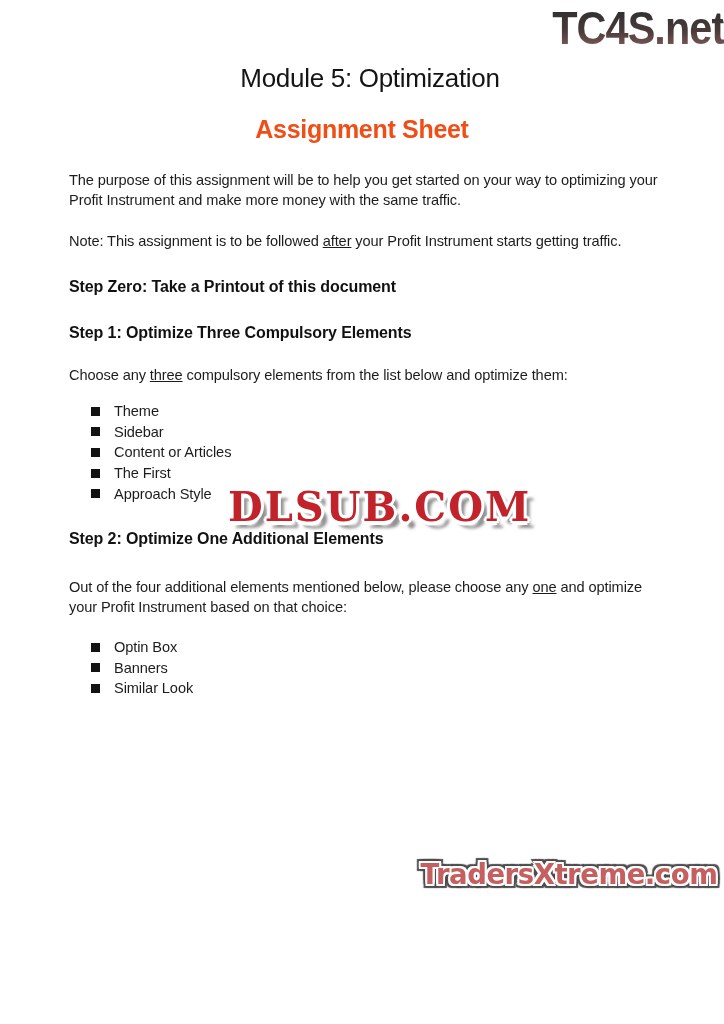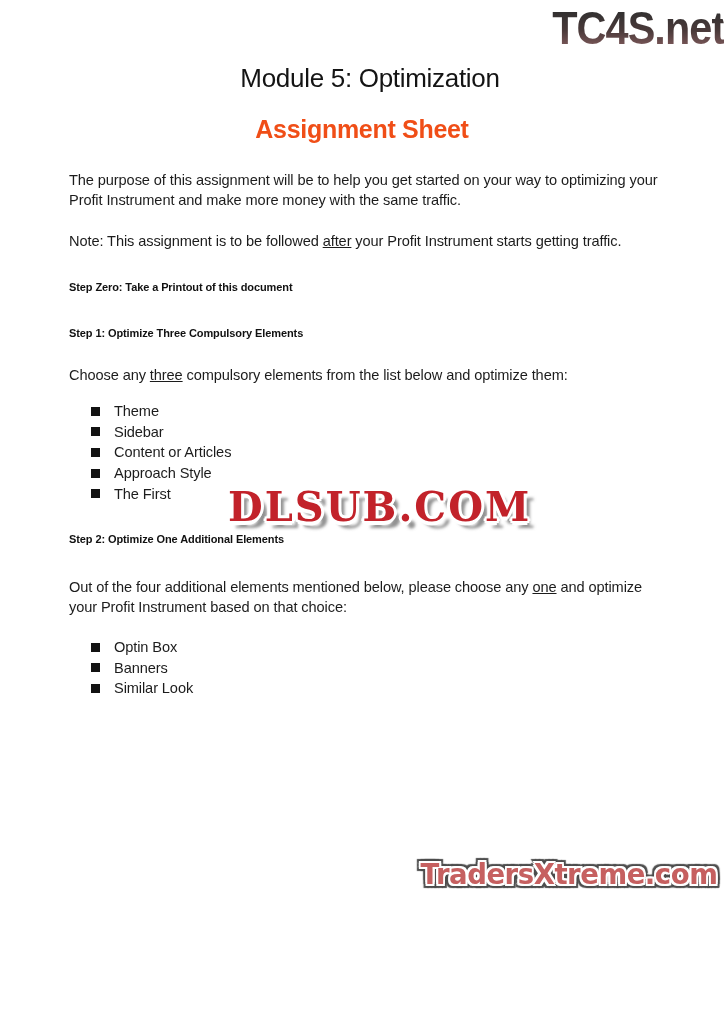--- a/index.html
+++ b/index.html
@@ -61,21 +61,21 @@
     line-height: 20px;
     letter-spacing: -0.1px;
     color: #1c1c1c;
     max-width: 600px;
   }
   .u { text-decoration: underline; }
 
   .intro      { margin-top: 26px; }
   .note       { margin-top: 21px; }
   .sec-head {
-    font-size: 11px;
+    font-size: 16px;
     font-weight: bold;
     letter-spacing: -0.1px;
     color: #111111;
     line-height: 20px;
   }
   .h-step0    { margin-top: 26px; }
   .p-step0    { margin-top: 22px; }
   .h-step1    { margin-top: 26px; }
   .p-step1    { margin-top: 22px; }
   .bullet-list { margin-top: 16px; list-style: none; }
@@ -171,25 +171,25 @@
       <li>
           <span class="sq"></span>
           <span>Sidebar</span>
         </li>
       <li>
           <span class="sq"></span>
           <span>Content or Articles</span>
         </li>
       <li>
           <span class="sq"></span>
+          <span>The First</span>
+        </li>
+      <li>
+          <span class="sq"></span>
           <span>Approach Style</span>
-        </li>
-      <li>
-          <span class="sq"></span>
-          <span>The First</span>
         </li>
     </ul>
 
     <h3 class="sec-head h-step2">Step 2: Optimize One Additional Elements</h3>
     <p class="body-text p-step2"><span>Out of the four additional elements mentioned below, please choose any </span><span class="u">one</span><span> and optimize your Profit Instrument based on that choice:</span></p>
 
     <ul class="bullet-list list2">
       <li>
           <span class="sq"></span>
           <span>Optin Box</span>

